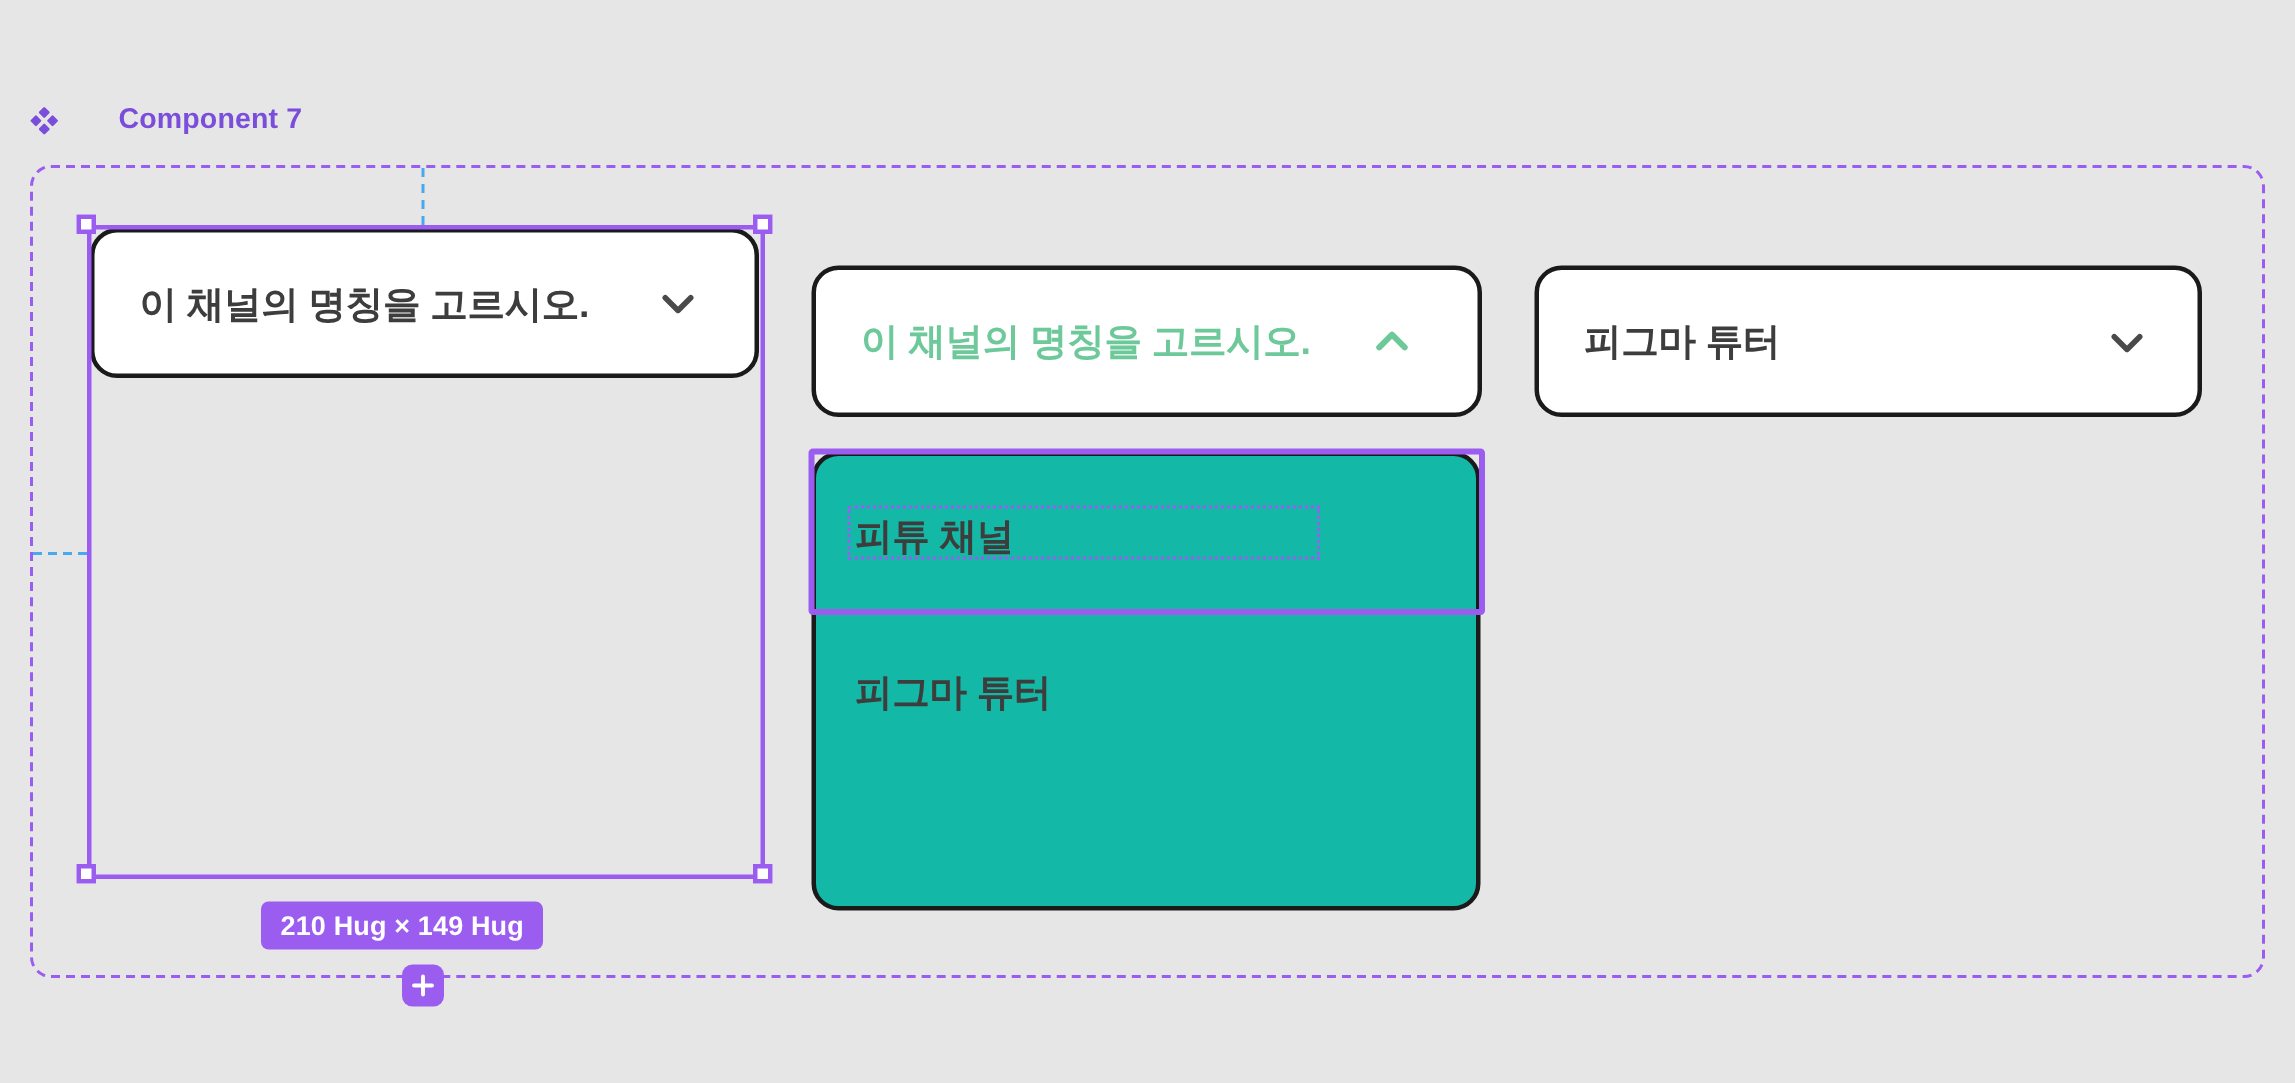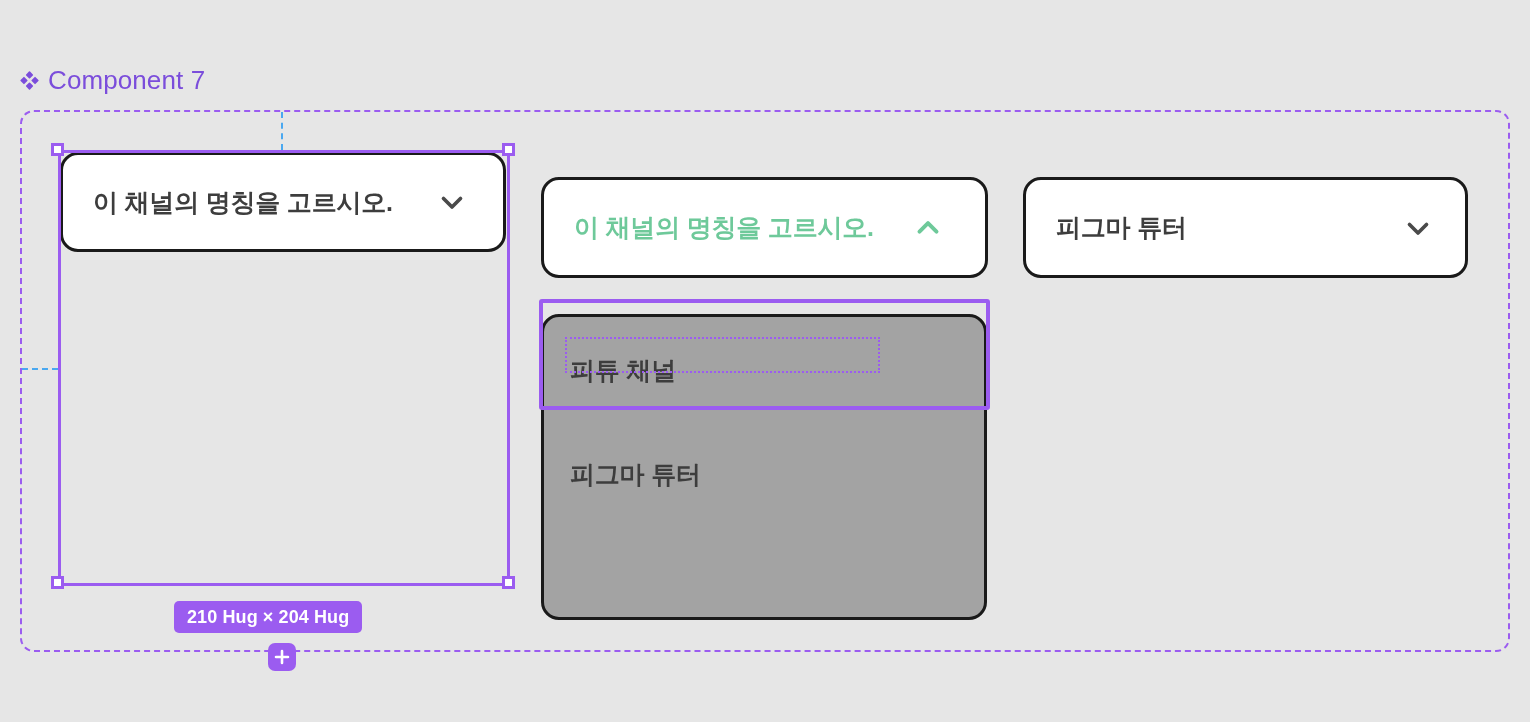--- a/index.html
+++ b/index.html
@@ -26,24 +26,25 @@
     position: absolute;
     left: 20px;
     top: 66px;
     display: flex;
     align-items: center;
     gap: 9px;
     height: 28px;
   }
   .component-label .label-text {
     color: #7b4ddb;
-    font-size: 26px;
-    font-weight: 400;
+    font-size: 19px;
+    font-weight: 700;
     letter-spacing: 0.1px;
     white-space: nowrap;
+    margin-left: 31px;
   }
   .comp-icon {
     width: 19px;
     height: 19px;
     display: block;
   }
 
   
   .component-frame {
     position: absolute;
@@ -107,24 +108,24 @@
     top: 177px;
     width: 445px;
     height: 101px;
     padding-right: 30px;
   }
 
   
   #option-list {
     position: absolute;
     left: 541px;
-    top: 314px;
+    top: 301px;
     width: 446px;
     height: 306px;
-    background: #a3a3a3;
+    background: #14b8a6;
     border: 3px solid #1a1a1a;
     border-radius: 18px;
     box-sizing: border-box;
     overflow: hidden;
   }
   .option {
     position: absolute;
     left: 0;
     width: 100%;
     box-sizing: border-box;
@@ -296,21 +297,21 @@
   <div id="selection-box"></div>
   <div class="handle" id="handle-tl"></div>
   <div class="handle" id="handle-tr"></div>
   <div class="handle" id="handle-bl"></div>
   <div class="handle" id="handle-br"></div>
 
   <div class="guide-v" id="guide-vertical"></div>
   <div class="guide-h" id="guide-horizontal"></div>
 
   <div id="size-badge">
-    <span class="badge-text">210 Hug × 204 Hug</span>
+    <span class="badge-text">210 Hug × 149 Hug</span>
   </div>
 
   <div id="add-button">
     <svg width="18" height="18" viewBox="0 0 18 18">
       <path d="M9 3 V15 M3 9 H15" stroke="#ffffff" stroke-width="2.6" stroke-linecap="round"></path>
     </svg>
   </div>
 
 </div>
 

